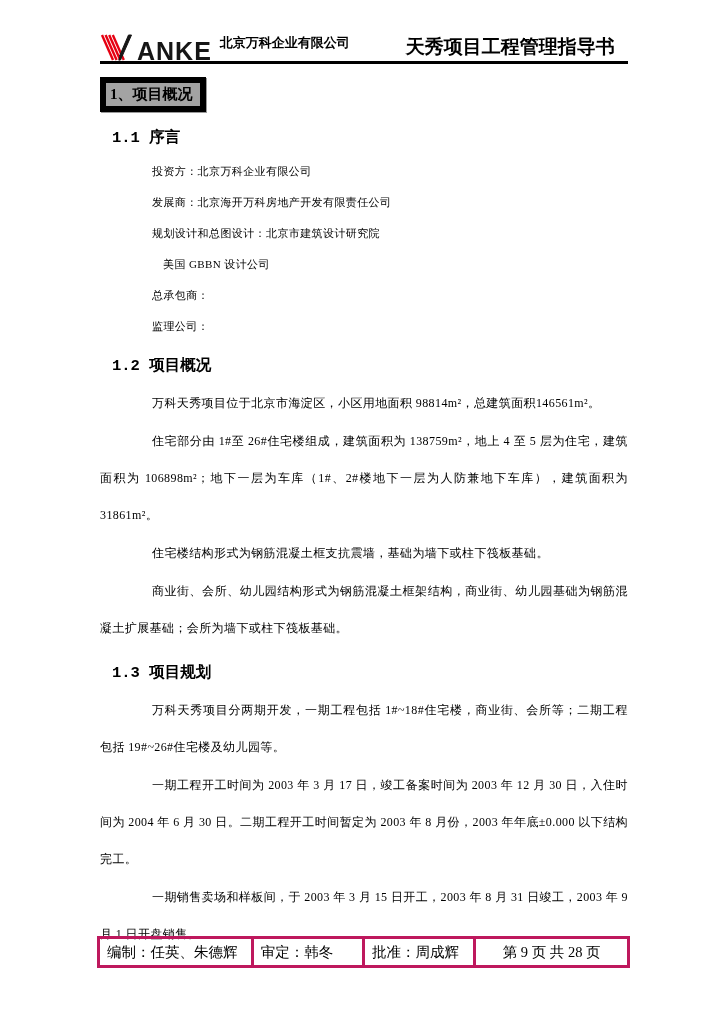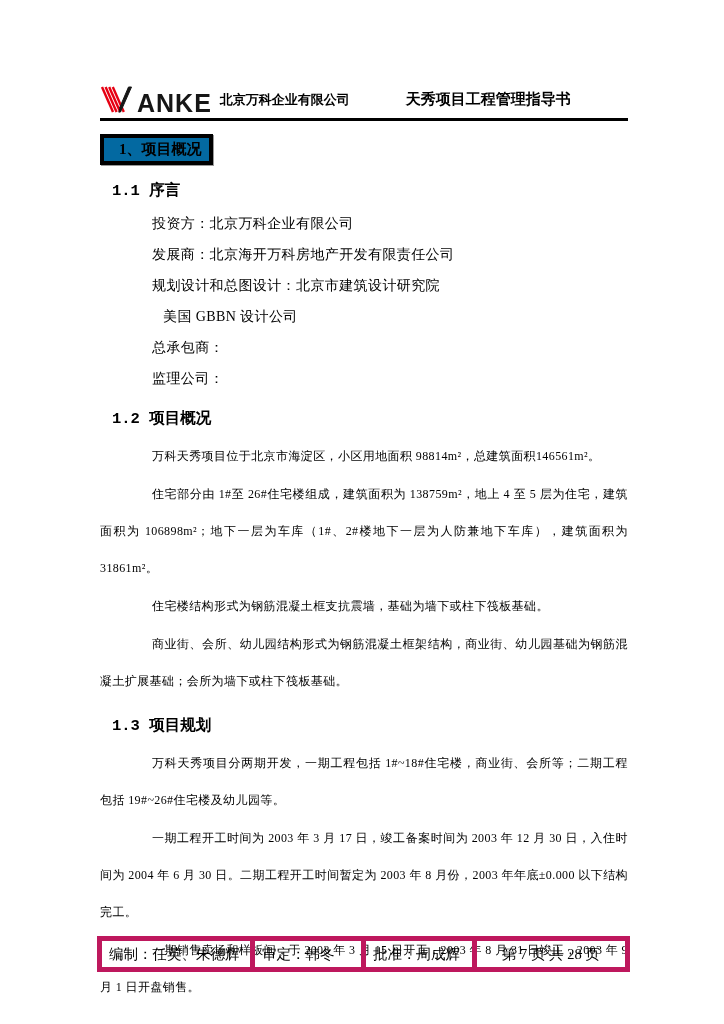--- a/index.html
+++ b/index.html
@@ -8,65 +8,64 @@
     width:724px;height:1024px;
     background:#ffffff;
     overflow:hidden;
     font-family:"Liberation Serif","DejaVu Serif",serif;
     color:#000;
   }
   .content{padding:0 96px 0 100px;}
 
   
   .header{
-    margin-top:86px;
+    margin-top:34px;
     display:flex;
-    align-items:center;
+    align-items:flex-start;
     border-bottom:3px solid #000;
-    padding-bottom:5px;
   }
   .logo{display:inline-flex;align-items:flex-end;line-height:1;}
   .logo svg{display:block;}
   .logo-letters{
     font-family:"Liberation Sans","DejaVu Sans",sans-serif;
     font-weight:700;font-size:25px;letter-spacing:1px;color:#161616;
     margin-left:1px;line-height:0.82;
   }
   .header-company{
     font-family:"Liberation Sans","DejaVu Sans",sans-serif;
     font-weight:700;font-size:13px;margin-left:8px;white-space:nowrap;
   }
   .header-doctitle{
     font-family:Liberation Mono, monospace;
-    font-weight:700;font-size:15px;margin-left:56px;white-space:nowrap;
+    font-weight:700;font-size:19px;margin-left:56px;white-space:nowrap;
   }
 
   
   .chapter-box{
     display:inline-block;
     margin-top:13px;
-    border:4px solid #000000;
-    padding:2px 7px 2px 15px;
+    border:6px solid #000000;
+    padding:2px 7px 2px 4px;
     font-weight:700;font-size:15px;
-    background:#0369a1;
+    background:#a3a3a3;
     box-shadow:1px 1px 0 #9a9a9a;
   }
 
   
   .h2{
     font-weight:700;font-size:15.5px;
     margin:15px 0 9px 12px;
     font-family:Liberation Mono, monospace;
   }
 
   
   .pre-line{
     margin:0 0 3px 52px;
     line-height:28px;
-    font-size:14px;letter-spacing:0.4px;
+    font-size:11px;letter-spacing:0.4px;
     white-space:nowrap;
   }
   .pre-line.deep{margin-left:63px;}
 
   
   .para{
     margin:0 0 1px 0;
     text-indent:52px;
     line-height:37px;
     font-size:12px;letter-spacing:0.4px;
@@ -76,21 +75,21 @@
   
   .footer{
     position:absolute;left:97px;right:94px;top:936px;
   }
   .footer table{
     width:100%;border-collapse:collapse;
     border:2px solid #000;
     font-size:14.5px;
   }
   .footer td{
-    border:5px solid #be185d;
+    border:3px solid #be185d;
     height:24px;
     padding:1px 4px 1px 7px;
     white-space:nowrap;
     margin-left:24px;
   }
   .footer td.page-cell{text-align:center;padding-left:4px;}
 </style>
 </head>
 <body>
 
@@ -142,18 +141,18 @@
 
   </div>
 
   <div class="footer">
     <table>
       <tbody>
         <tr>
           <td style="width:29%">编制：任英、朱德辉</td>
           <td style="width:21%">审定：韩冬</td>
           <td style="width:21%">批准：周成辉</td>
-          <td style="width:29%" class="page-cell">第 7 页 共 28 页</td>
+          <td style="width:29%" class="page-cell">第 9 页 共 28 页</td>
         </tr>
       </tbody>
     </table>
   </div>
 </div>
 
 </body></html>

